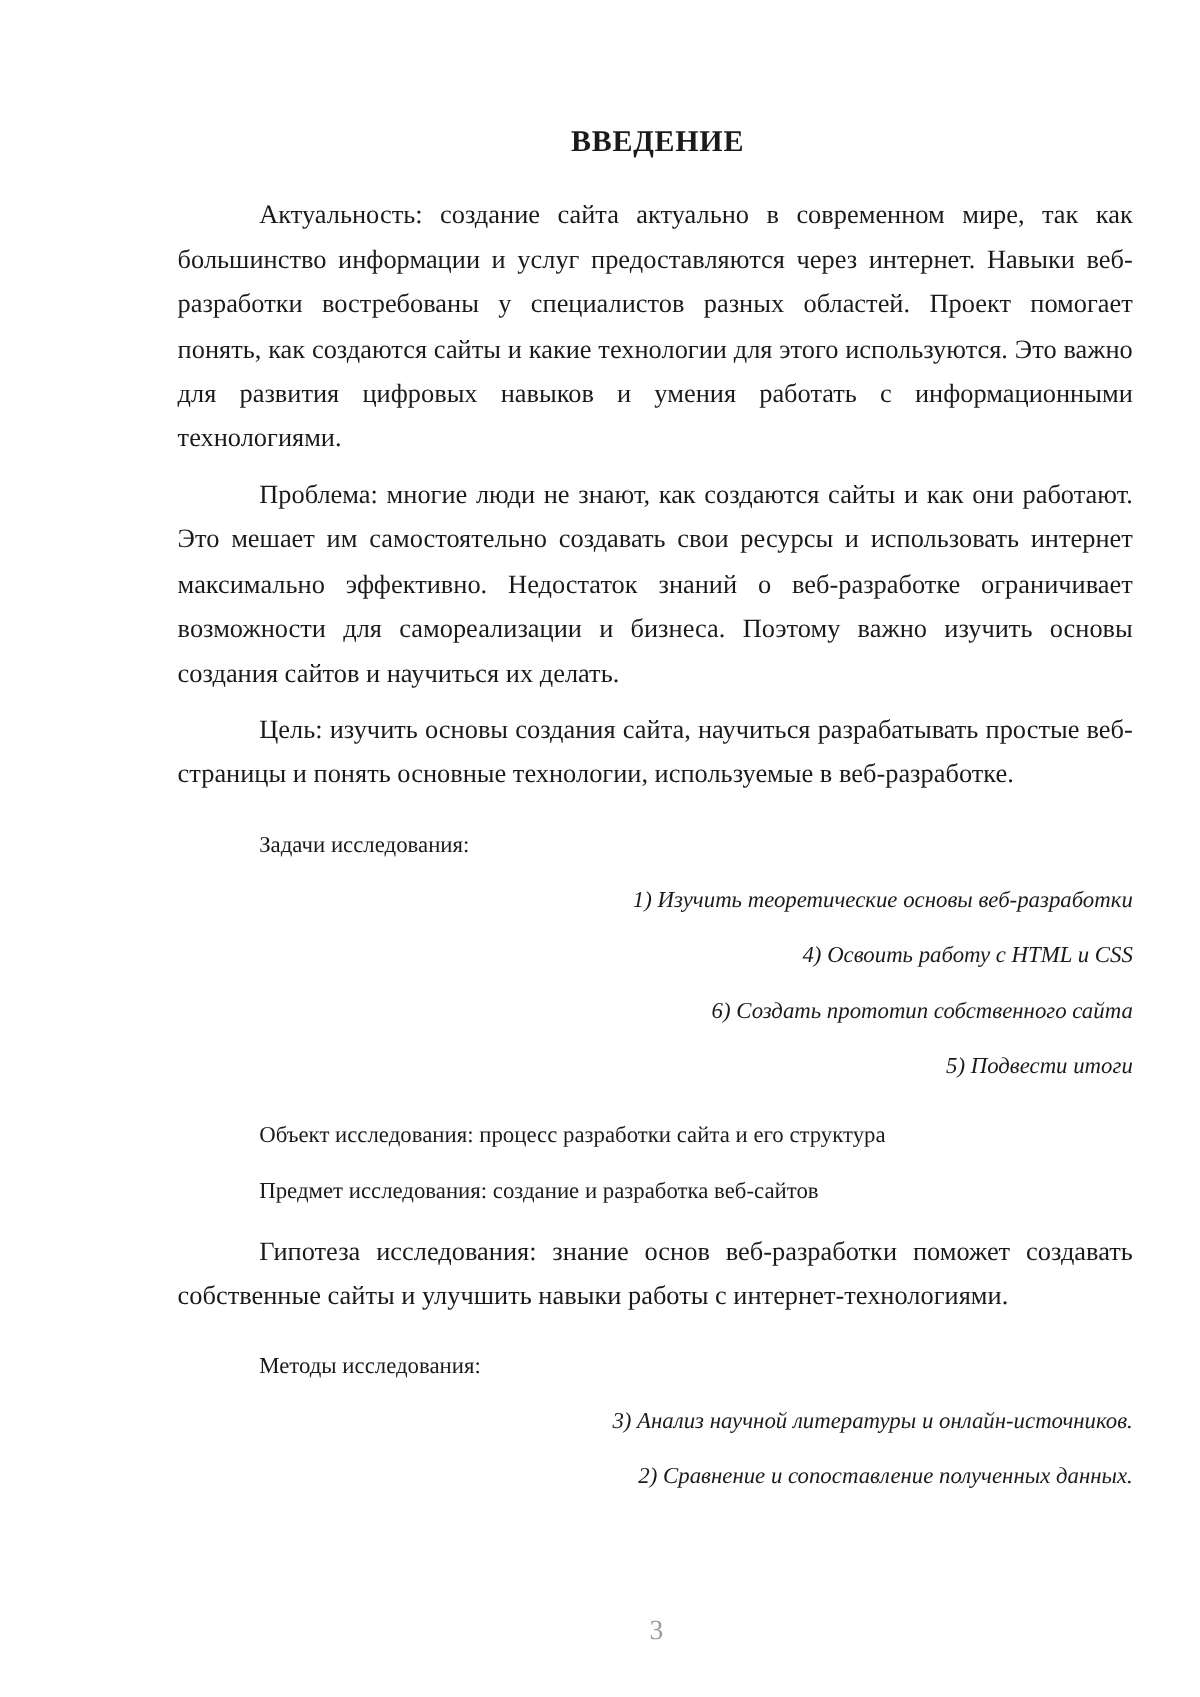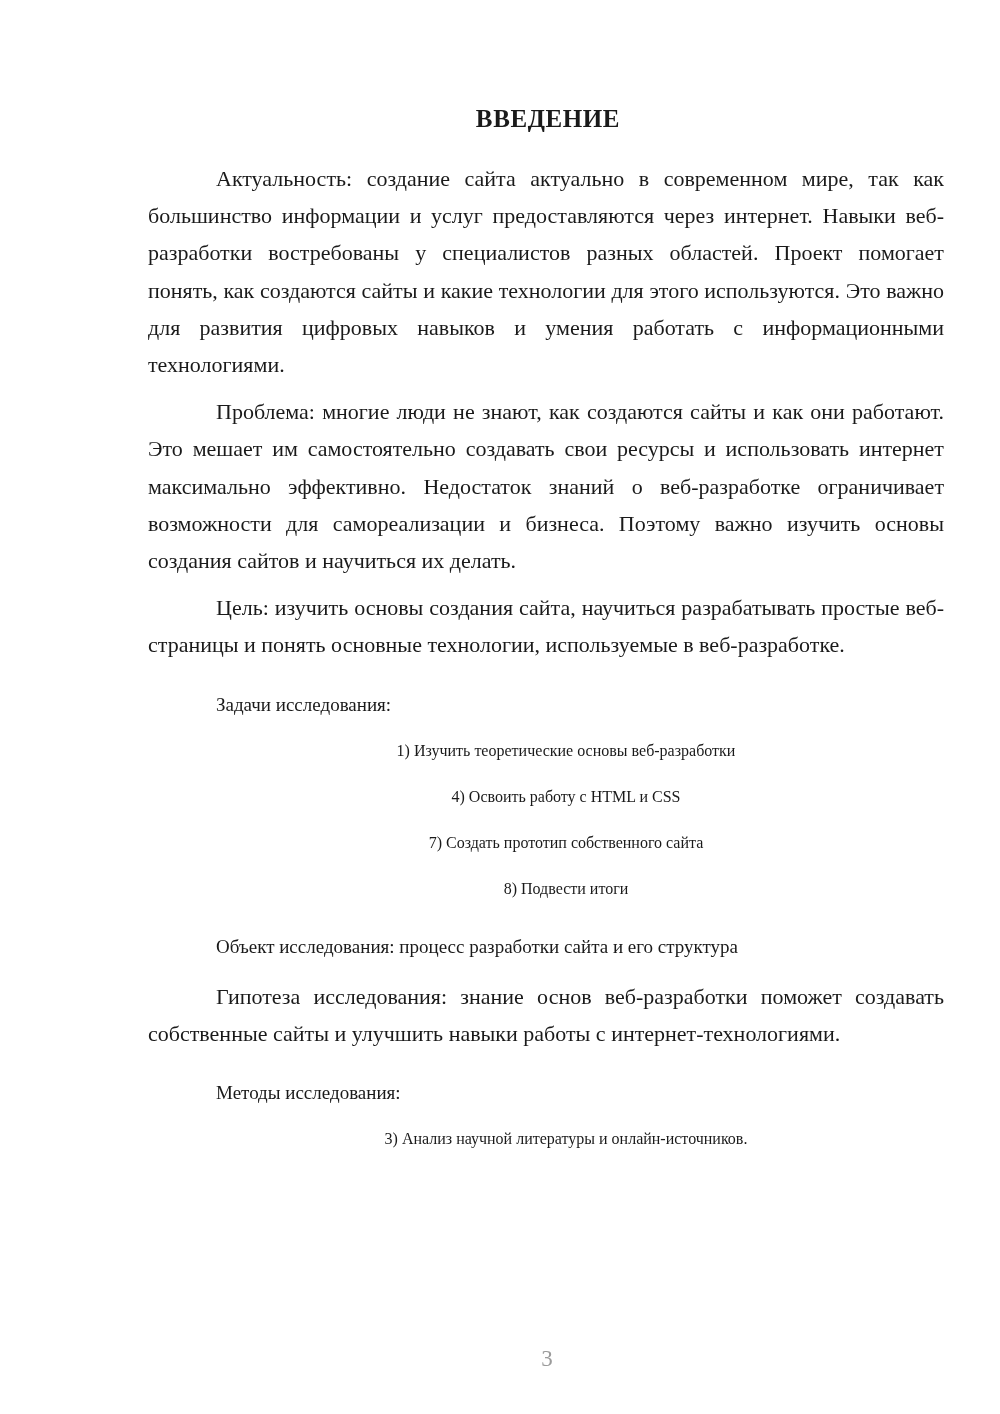--- a/index.html
+++ b/index.html
@@ -66,25 +66,26 @@
     padding-left: 68px;
   }
 
   .list {
     list-style: none;
     margin: 0;
     padding: 0;
   }
 
   .list-item {
-    font-size: 16px;
+    font-size: 19px;
     line-height: 46px;
     padding-left: 40px;
-    text-align: center;
+    text-align: right;
     white-space: nowrap;
+    font-style: italic;
   }
 
   .spacer-sm { height: 8px; }
   .spacer-md { height: 12px; }
 
   .page-number {
     position: absolute;
     left: 0;
     top: 1330px;
     width: 1000px;
@@ -110,38 +111,40 @@
 
     <p class="para">Цель: изучить основы создания сайта, научиться разрабатывать простые веб-страницы и понять основные технологии, используемые в веб-разработке.</p>
 
     <div class="spacer-sm"></div>
 
     <p class="stmt">Задачи исследования:</p>
 
     <ul class="list">
       <li class="list-item">1) Изучить теоретические основы веб-разработки</li>
       <li class="list-item">4) Освоить работу с HTML и CSS</li>
-      <li class="list-item">7) Создать прототип собственного сайта</li>
-      <li class="list-item">8) Подвести итоги</li>
+      <li class="list-item">6) Создать прототип собственного сайта</li>
+      <li class="list-item">5) Подвести итоги</li>
     </ul>
 
     <div class="spacer-md"></div>
 
     <p class="stmt">Объект исследования: процесс разработки сайта и его структура</p>
 
+    <p class="stmt">Предмет исследования: создание и разработка веб-сайтов</p>
 
     <div class="spacer-sm"></div>
 
     <p class="para">Гипотеза исследования: знание основ веб-разработки поможет создавать собственные сайты и улучшить навыки работы с интернет-технологиями.</p>
 
     <div class="spacer-sm"></div>
 
     <p class="stmt">Методы исследования:</p>
 
     <ul class="list">
       <li class="list-item">3) Анализ научной литературы и онлайн-источников.</li>
+      <li class="list-item">2) Сравнение и сопоставление полученных данных.</li>
     </ul>
 
   </div>
 
   <div class="page-number">3</div>
 
 </div>
 
 </body></html>

